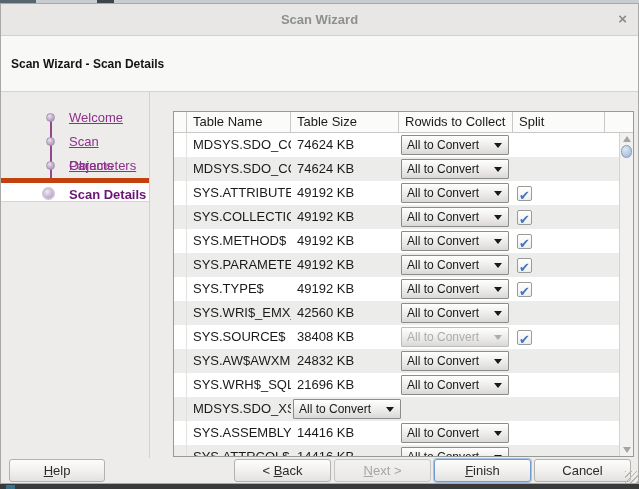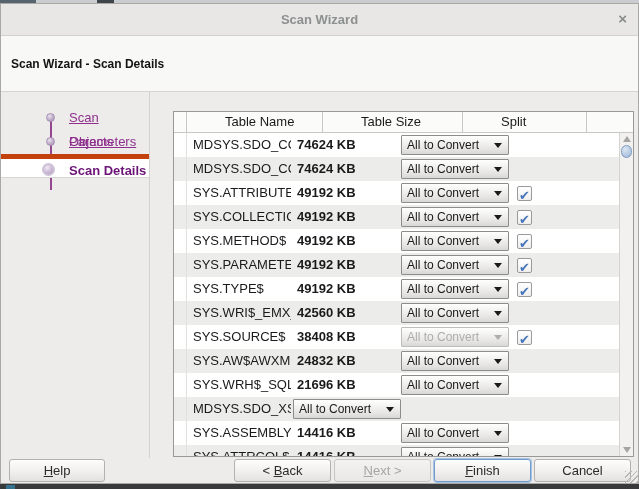--- a/index.html
+++ b/index.html
@@ -42,37 +42,37 @@
                  font-size:13px; color:#8e2f8e; text-decoration:underline; cursor:pointer; }
   .step.current { background:#ffffff; border-top:5px solid #c2410c; border-bottom:1px solid #d8d6d4; }
   .step.current .dot { left:41px; top:4px; width:13px; height:13px;
                background:radial-gradient(circle at 35% 30%, #f2eaf4, #c3b0cf 65%, #ab96ba);
                border:2px solid #cfc2d6; }
   .step.current .label { color:#6b1476; font-weight:bold; text-decoration:none; cursor:default; }
 
   
   .wtable { position:absolute; left:172px; top:19px; width:461px; height:346px;
             background:#ffffff; border:1px solid #989896; display:flex; flex-direction:column; }
-  .thead { display:flex; height:21px; background:#fbfbfa; border-bottom:1px solid #c9c8c6; flex:none;justify-content:space-between; }
+  .thead { display:flex; height:21px; background:#fbfbfa; border-bottom:1px solid #c9c8c6; flex:none; }
   .th { font-size:13px; color:#1a1a1a; line-height:20px; padding-left:6px; overflow:hidden;
         white-space:nowrap; border-right:1px solid #c9c8c6; }
   .th.c-rowhead { width:13px; padding:0; }
   .th.c-name { width:104px; }
   .th.c-size { width:108px; }
   .th.c-rowids { width:114px; }
   .th.c-split { width:92px; }
   .th.c-corner { width:14px; padding:0; border-right:none; }
 
   .tbody-wrap { position:relative; flex:1; overflow:hidden; }
   .trow { display:flex; height:24px; width:445px; background:#ffffff; }
   .trow:nth-child(even) { background:#ececea; }
   .td { font-size:13px; color:#1a1a1a; line-height:24px; white-space:nowrap; overflow:hidden; }
   .td.c-rowhead { width:13px; border-right:1px solid #e2e1df; flex:none; }
   .td.c-name { width:104px; padding-left:6px; flex:none; }
-  .td.c-size { width:108px; padding-left:6px; flex:none;font-weight:bold; }
+  .td.c-size { width:108px; padding-left:6px; flex:none; }
   .td.c-rowids { width:114px; flex:none; }
   .td.c-split { width:106px; padding-left:4px; flex:none; display:flex; align-items:center; }
 
   .dropdown { position:relative; margin:2px 0 0 2px; width:108px; height:20px;
               border:1px solid #8c8c8a; border-radius:1px;
               background:linear-gradient(#ffffff, #e7e6e4 70%, #d9d8d6);
               cursor:pointer; }
   .dropdown .dd-label { position:absolute; left:5px; top:0; height:18px; line-height:18px;
                         font-size:12px; color:#1a1a1a; white-space:nowrap; }
   .dropdown .dd-arrow { position:absolute; right:6px; top:7px; width:0; height:0;
@@ -134,38 +134,43 @@
 
     <div class="header-band">
       <div class="heading">Scan Wizard - Scan Details</div>
     </div>
 
     <div class="content">
       <div class="steps">
         <div class="step-line"></div>
         <div class="step">
           <span class="dot"></span>
+          <span class="label">Welcome</span>
+        </div>
+        <div class="step">
+          <span class="dot"></span>
           <span class="label">Scan Parameters</span>
         </div>
         <div class="step">
           <span class="dot"></span>
           <span class="label">Objects Selection</span>
         </div>
         <div class="step current">
           <span class="dot"></span>
           <span class="label">Scan Details</span>
         </div>
       </div>
       <div class="sidebar-sep"></div>
 
       <div class="wtable">
         <div class="thead">
           <div class="th c-rowhead"></div>
           <div class="th c-name">Table Name</div>
           <div class="th c-size">Table Size</div>
+          <div class="th c-rowids">Rowids to Collect</div>
           <div class="th c-split">Split</div>
           <div class="th c-corner"></div>
         </div>
         <div class="tbody-wrap">
           <div id="table-body">
               <div class="trow">
     <div class="td c-rowhead"></div>
     <div class="td c-name">MDSYS.SDO_CO...</div>
     <div class="td c-size">74624 KB</div>
     <div class="td c-rowids">

